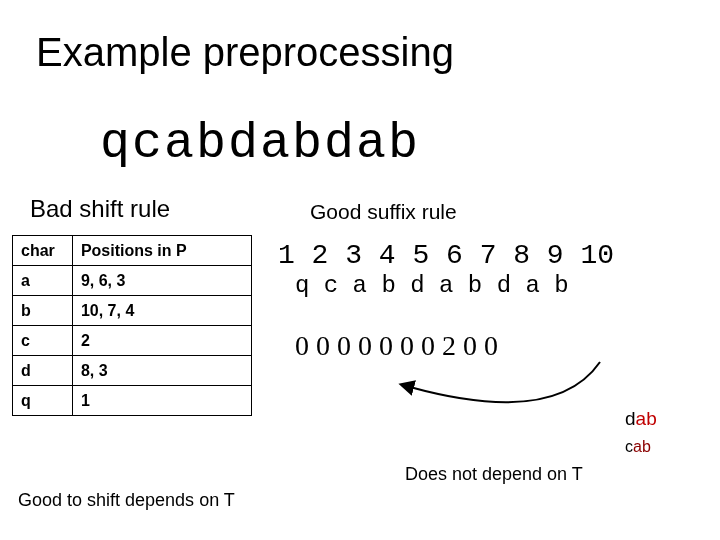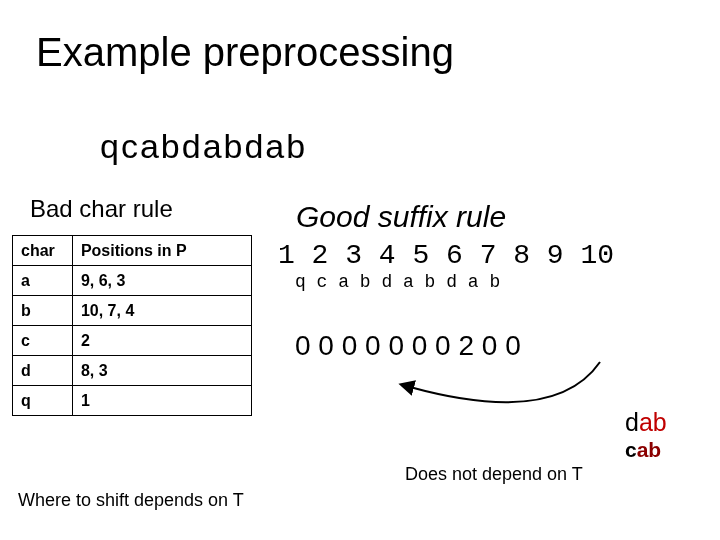--- a/index.html
+++ b/index.html
@@ -20,37 +20,35 @@
     width: 100%;
     text-align: left;
     font-size: 40px;
     font-weight: 400;
     margin-left: 36px;
   }
   .pattern {
     position: absolute;
     top: 115px;
     left: 100px;
-    font-family: Liberation Sans, sans-serif;
-    font-size: 34px;
+    font-family: Liberation Mono, monospace;
+    font-size: 50px;
     letter-spacing: 2px;
-    margin-top: 12px;
   }
   .bad-char-header {
     position: absolute;
     top: 195px;
     left: 30px;
     font-size: 24px;
   }
   .good-suffix-header {
     position: absolute;
     top: 200px;
-    left: 296px;
-    font-size: 30px;
-    font-style: italic;
+    left: 310px;
+    font-size: 21px;
   }
   .bad-table {
     position: absolute;
     top: 235px;
     left: 12px;
     border-collapse: collapse;
     width: 240px;
   }
   .bad-table td {
     border: 1.5px solid #000;
@@ -67,45 +65,44 @@
     left: 278px;
     font-family: "Courier New", Courier, monospace;
     font-size: 28px;
     white-space: pre;
   }
   .gs-pattern {
     position: absolute;
     top: 272px;
     left: 295px;
     font-family: "Courier New", Courier, monospace;
-    font-size: 18px;
+    font-size: 24px;
     white-space: pre;
   }
   .gs-values {
     position: absolute;
     top: 330px;
     left: 295px;
-    font-family: Liberation Sans, sans-serif;
+    font-family: Liberation Serif, serif;
     font-size: 28px;
     white-space: pre;
   }
   .dab-label {
     position: absolute;
     top: 408px;
     left: 625px;
-    font-size: 25px;
+    font-size: 19px;
     font-family: Arial, Helvetica, sans-serif;
   }
   .cab-label {
     position: absolute;
     top: 438px;
     left: 625px;
-    font-size: 21px;
+    font-size: 16px;
     font-family: Arial, Helvetica, sans-serif;
-    font-weight: bold;
   }
   .red { color: #c00000; }
   .maroon { color: #8b0000; }
   .caption-left {
     position: absolute;
     top: 490px;
     left: 18px;
     font-size: 18px;
   }
   .caption-right {
@@ -123,21 +120,21 @@
     pointer-events: none;
   }
 </style>
 </head>
 <body>
 
 <div class="title">Example preprocessing</div>
 
 <div class="pattern">qcabdabdab</div>
 
-<div class="bad-char-header">Bad char rule</div>
+<div class="bad-char-header">Bad shift rule</div>
 <div class="good-suffix-header">Good suffix rule</div>
 
 <table class="bad-table">
   <tbody>
       <tr>
     <td>char</td>
     <td>Positions in P</td>
   </tr>
   <tr>
     <td>a</td>
@@ -175,14 +172,14 @@
   <path d="M 205 10 Q 160 75, 15 35" stroke="#000" stroke-width="2" fill="none" marker-end="url(#arrowhead)"></path>
 </svg>
 
 <div class="dab-label">
   <span>d</span><span class="red">ab</span>
 </div>
 <div class="cab-label">
   <span>c</span><span class="maroon">ab</span>
 </div>
 
-<div class="caption-left">Where to shift depends on T</div>
+<div class="caption-left">Good to shift depends on T</div>
 <div class="caption-right">Does not depend on T</div>
 
 </body></html>

